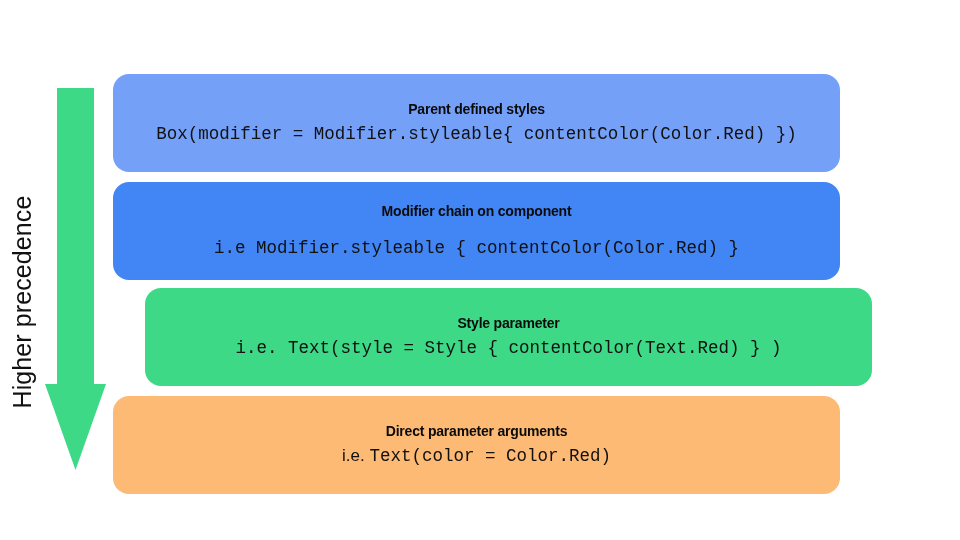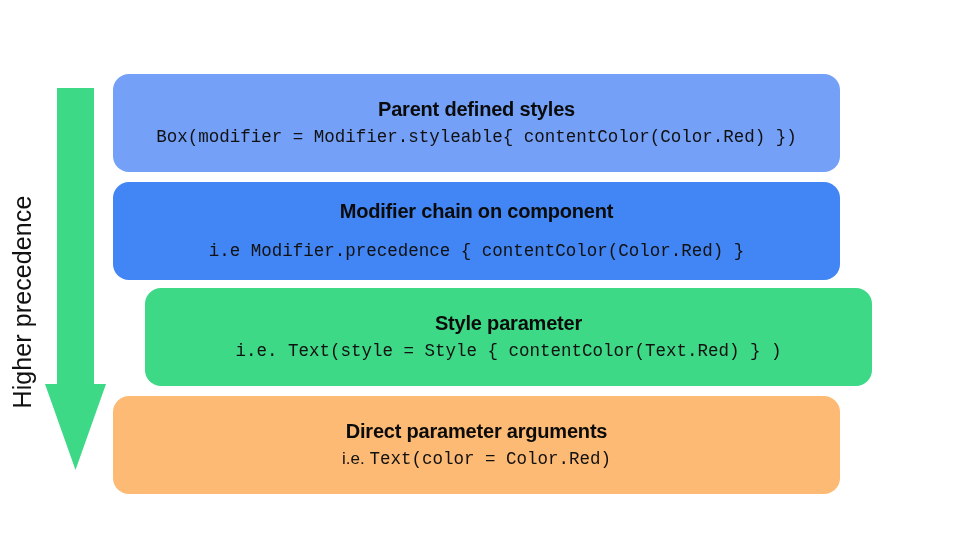--- a/index.html
+++ b/index.html
@@ -63,21 +63,21 @@
     justify-content: center;
     box-sizing: border-box;
   }
   .box-1 { top: 74px;  }
   .box-2 { top: 182px; gap: 12px; }
   .box-3 { top: 288px; margin-left: 32px; }
   .box-4 { top: 396px; }
 
   .box-title {
     font-family: "Liberation Sans", sans-serif;
-    font-size: 20px;
+    font-size: 14px;
     font-weight: 700;
     color: #0b0b0b;
     letter-spacing: -0.2px;
     line-height: 1.15;
     margin-bottom: 6px;
     white-space: nowrap;
     text-align: center;
   }
 
   .box-sub {
@@ -111,21 +111,21 @@
   <div class="box box-1" style="background: rgb(116, 160, 248);">
     <div class="box-title">Parent defined styles</div>
     <div class="box-sub">
       <span class="prose"></span><span>Box(modifier = Modifier.styleable{ contentColor(Color.Red) })</span>
     </div>
   </div>
 
   <div class="box box-2" style="background: rgb(66, 133, 244);">
     <div class="box-title">Modifier chain on component</div>
     <div class="box-sub">
-      <span class="prose"></span><span>i.e Modifier.precedence { contentColor(Color.Red) }</span>
+      <span class="prose"></span><span>i.e Modifier.styleable { contentColor(Color.Red) }</span>
     </div>
   </div>
 
   <div class="box box-3" style="background: rgb(61, 217, 135);">
     <div class="box-title">Style parameter</div>
     <div class="box-sub">
       <span class="prose"></span><span>i.e. Text(style = Style { contentColor(Text.Red) } )</span>
     </div>
   </div>
 

